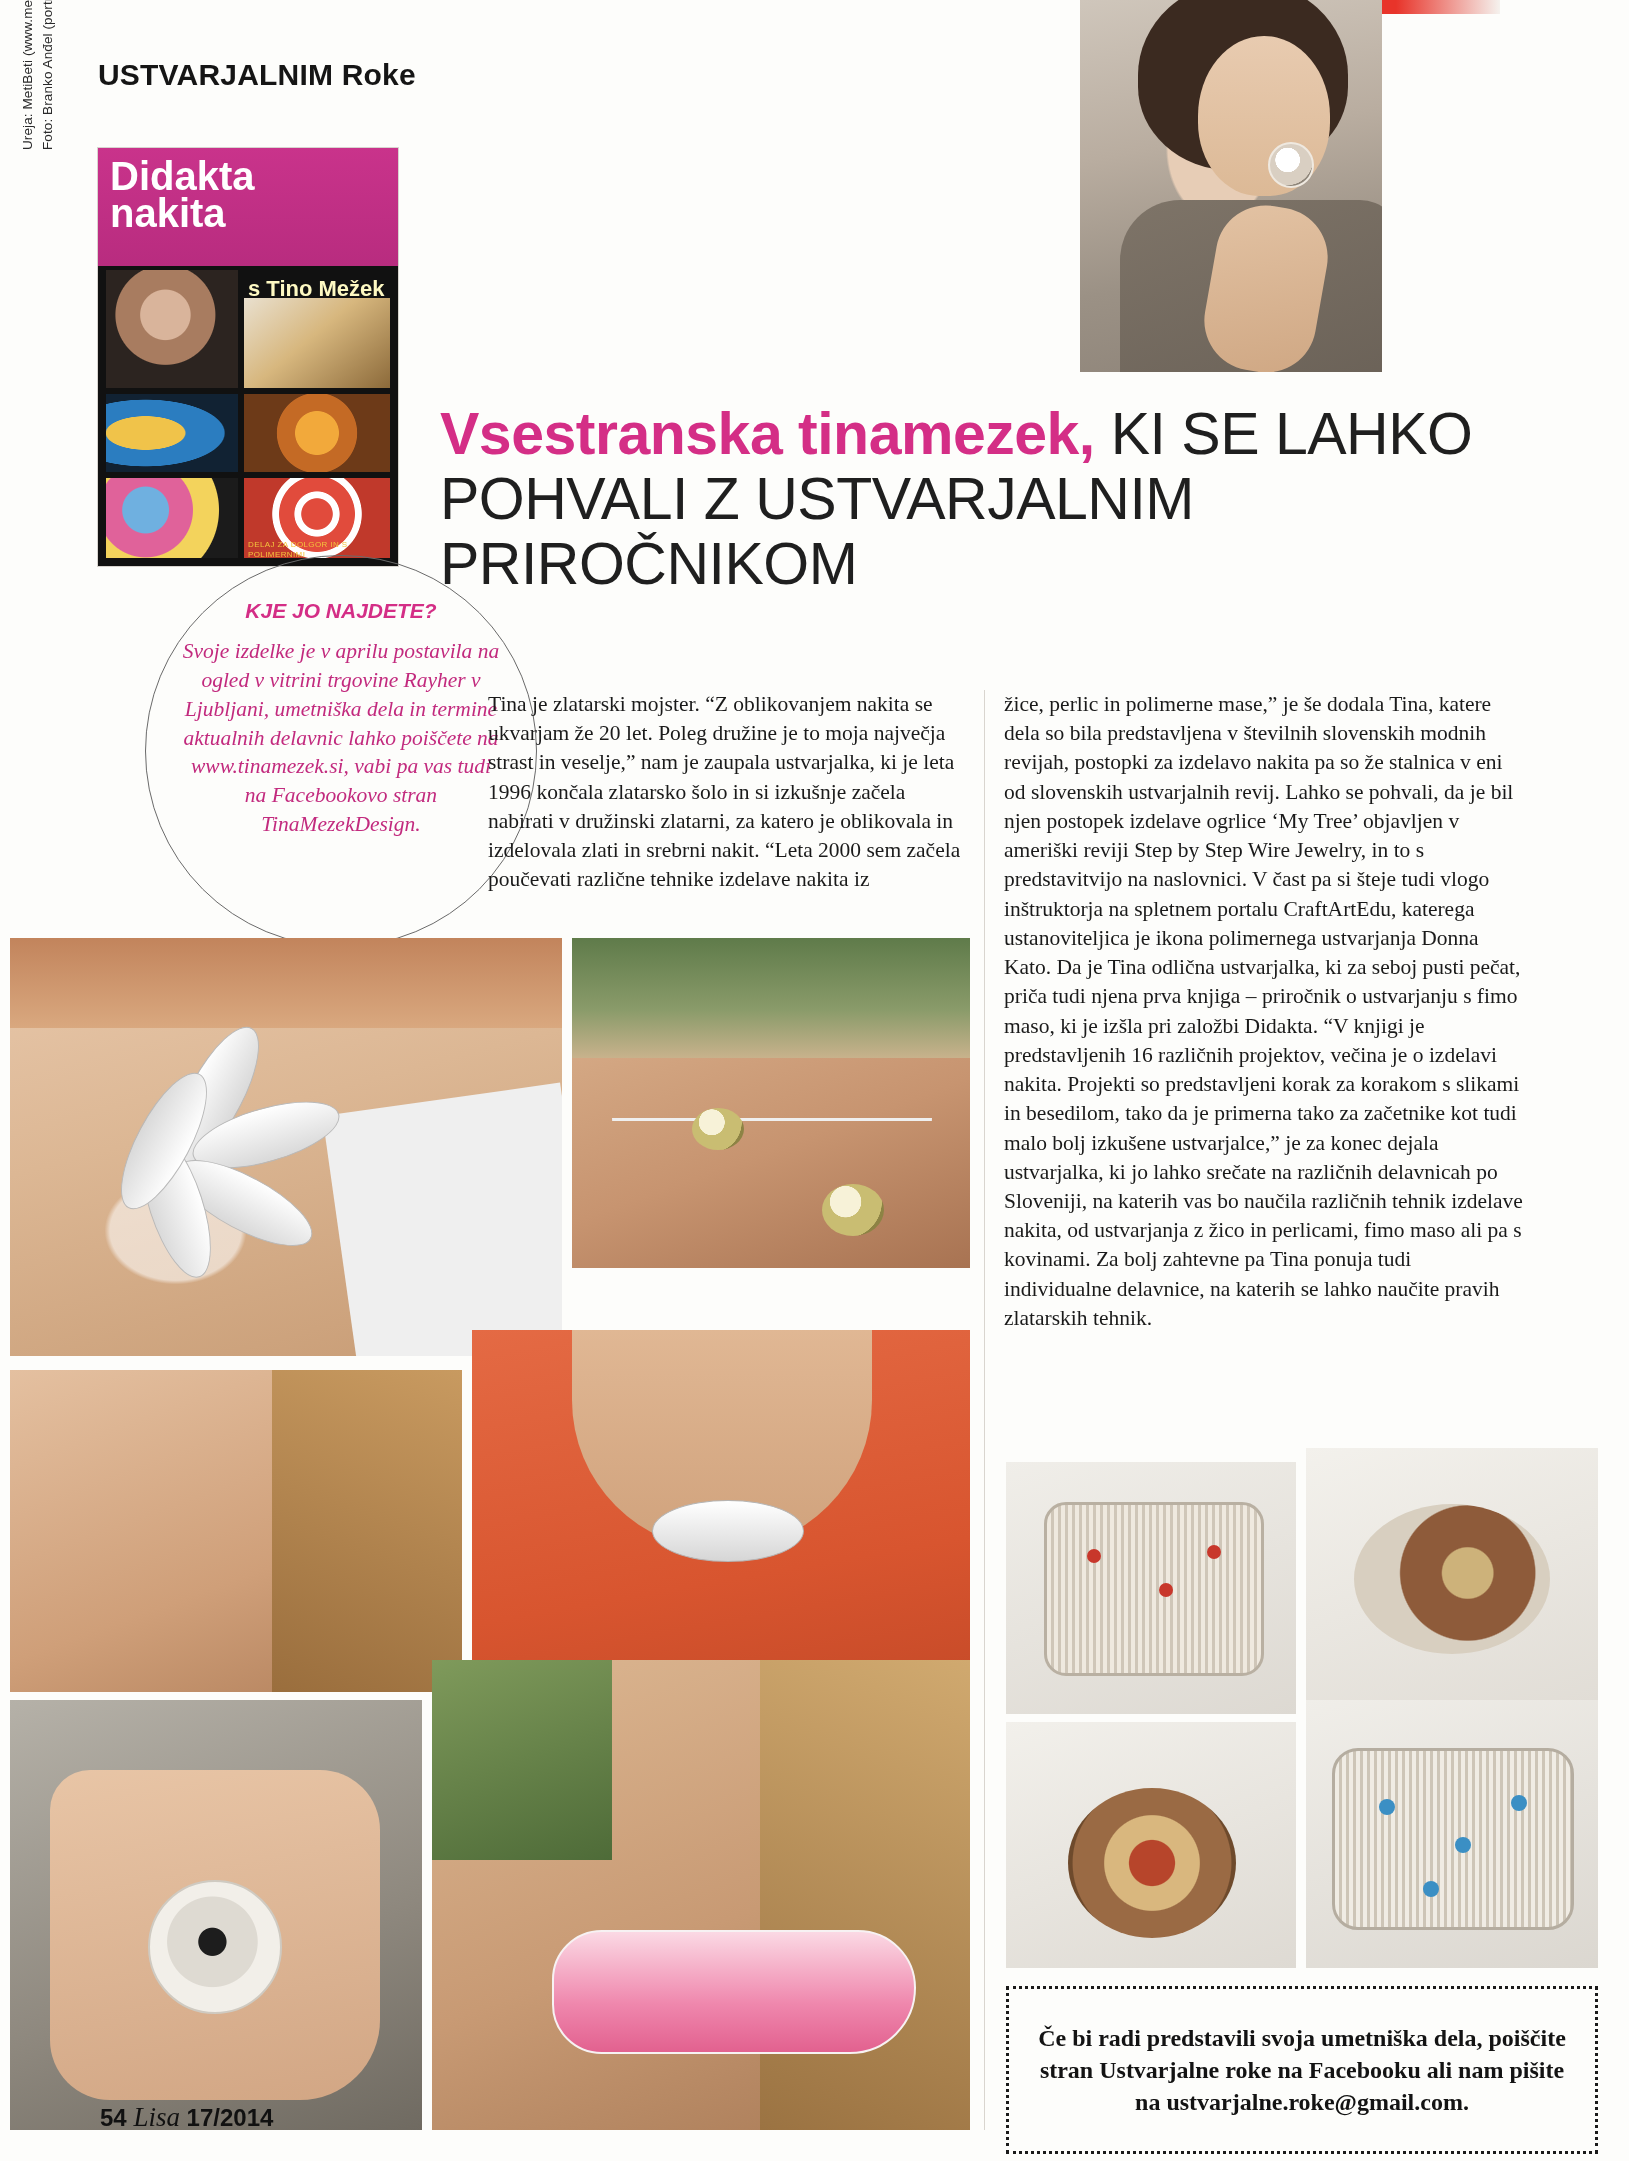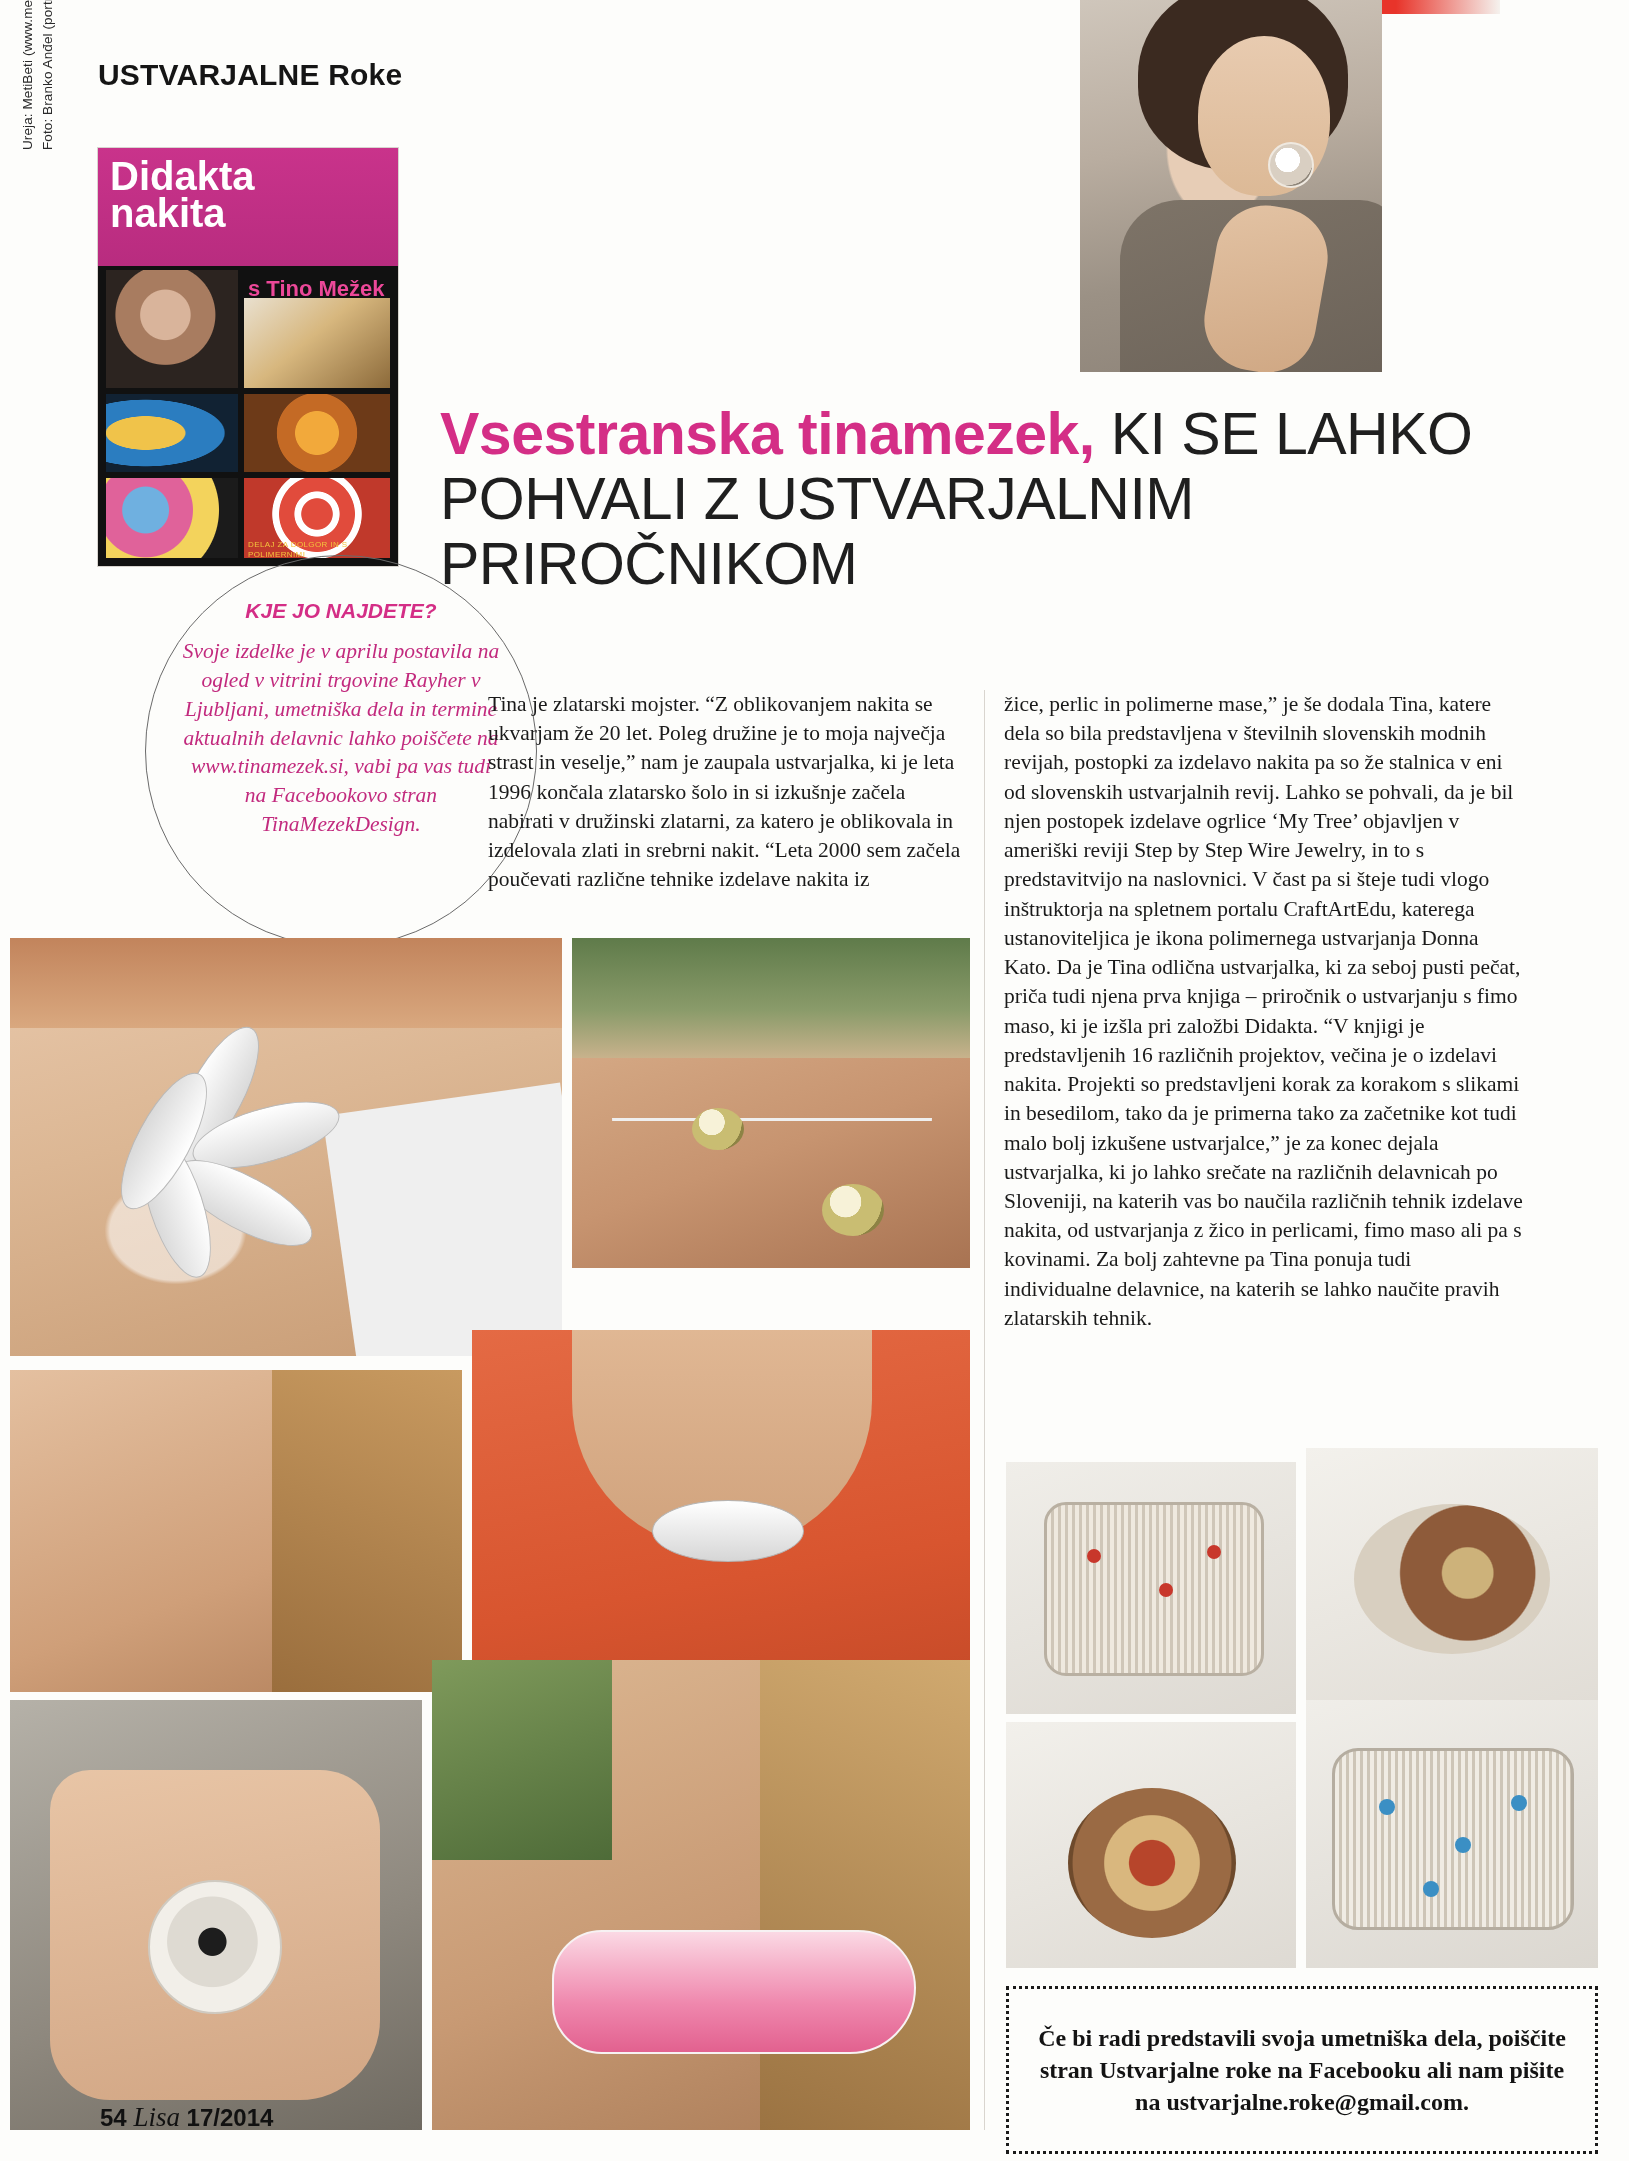--- a/index.html
+++ b/index.html
@@ -73,21 +73,21 @@
   .book .bk-title {
     position: absolute; left: 12px; top: 10px; width: 280px;
     font-family: "Liberation Sans", sans-serif;
     font-weight: 700; color: #fff; line-height: .92;
     font-size: 40px;
   }
   .book .bk-title i { display:block; font-style: normal; }
   .book .bk-sub {
     position: absolute; left: 150px; top: 128px;
     font-family: "Liberation Sans", sans-serif;
-    font-size: 22px; color: #ec4899; font-weight: 600;
+    font-size: 22px; color: #fef9c3; font-weight: 600;
   }
   .book .bk-portrait {
     position: absolute; left: 8px; top: 122px; width: 132px; height: 118px;
     background: radial-gradient(circle at 45% 38%, #d9b49b 0 24%, #a87c60 25% 48%, #2c2420 49% 100%);
   }
   .bk-cell { position: absolute; }
   .bk-1 { left: 8px; top: 246px; width: 132px; height: 78px;
     background: radial-gradient(ellipse at 30% 50%, #f0c34a 0 30%, #2b7dc0 31% 60%, #123 61% 100%); }
   .bk-2 { left: 146px; top: 246px; width: 146px; height: 78px;
     background: radial-gradient(circle at 50% 50%, #f2a93b 0 26%, #c46a25 27% 48%, #6d3a18 49% 100%); }
@@ -344,21 +344,21 @@
   }
 </style>
 </head>
 <body>
 
 <div class="page">
 
   <div class="top-bleed"></div>
 
   <div class="kicker">
-    <b>USTVARJALNE</b>
+    <b>USTVARJALNIM</b>
     <span>Roke</span>
   </div>
 
   <div class="credits">
     <div>Ureja: MetiBeti (www.metibeti.com)</div>
     <div>Foto: Branko Anđel (portret), osebni arhiv (izdelki)</div>
   </div>
 
   <div class="book">
     <div class="bk-top"></div>

